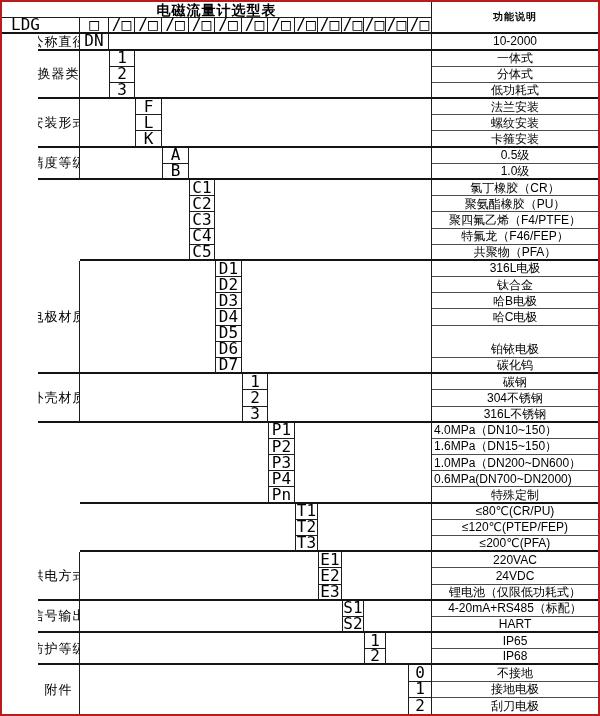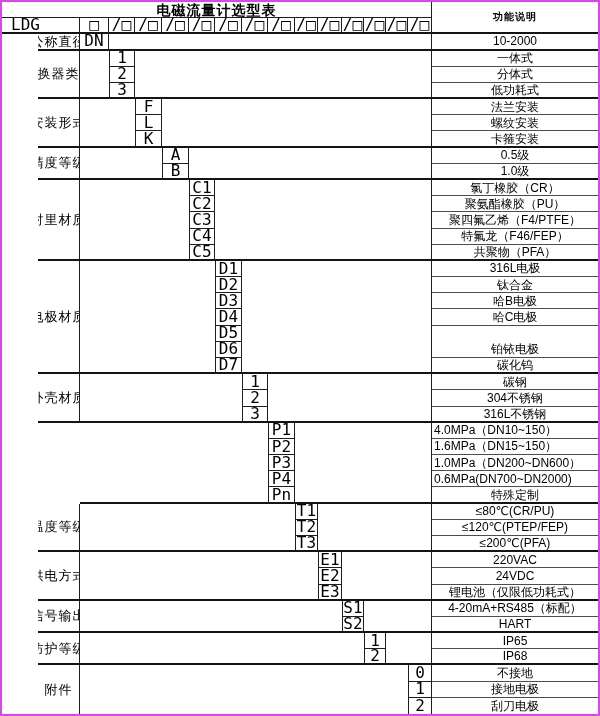--- a/index.html
+++ b/index.html
@@ -1,21 +1,21 @@
 <!DOCTYPE html>
 <html><head>
 <meta charset="utf-8">
 <style>
   html,body{margin:0;padding:0;background:#fff;}
   #tbl{
     position:relative;width:600px;height:716px;box-sizing:border-box;
     display:grid;
     grid-template-columns:78px 29px 26px 27px 27px 26px 27px 26px 27px 23px 24px 22px 22px 22px 24px 1fr;
     grid-template-rows:repeat(44,1fr);
-    border:2px solid #d946ef;background:#fff;
+    border:2px solid #b91c1c;background:#fff;
     font-family:"Liberation Sans","DejaVu Sans",sans-serif;color:#000;
   }
   .c{display:flex;align-items:center;justify-content:center;overflow:hidden;
      white-space:nowrap;box-sizing:border-box;font-size:12px;line-height:1;}
   .br{border-right:1px solid #1d1d1d;}
   .bl{border-left:1px solid #1d1d1d;}
   .bb{border-bottom:1px solid #4d4d4d;}   
   .bbd{border-bottom:1px solid #1d1d1d;}  
   .sb{border-bottom:2px solid #141414;}   
   .cat{font-size:13px;letter-spacing:1px;margin-left:36px;}
@@ -74,21 +74,20 @@
   <div class="c sb" style="grid-area:9/16/10/17">卡箍安装</div>
 
   <div class="c cat br sb" style="grid-area:10/1/12/2">精度等级</div>
   <div class="c sb" style="grid-area:10/2/12/5"></div>
   <div class="c code bl br bbd" style="grid-area:10/5/11/6">A</div>
   <div class="c code bl br sb" style="grid-area:11/5/12/6">B</div>
   <div class="c br sb" style="grid-area:10/6/12/16"></div>
   <div class="c bb" style="grid-area:10/16/11/17">0.5级</div>
   <div class="c sb" style="grid-area:11/16/12/17">1.0级</div>
 
-  <div class="c cat br sb" style="grid-area:12/1/17/2">衬里材质</div>
   <div class="c sb" style="grid-area:12/2/17/6"></div>
   <div class="c code bl br bbd" style="grid-area:12/6/13/7">C1</div>
   <div class="c code bl br bbd" style="grid-area:13/6/14/7">C2</div>
   <div class="c code bl br bbd" style="grid-area:14/6/15/7">C3</div>
   <div class="c code bl br bbd" style="grid-area:15/6/16/7">C4</div>
   <div class="c code bl br sb" style="grid-area:16/6/17/7">C5</div>
   <div class="c br sb" style="grid-area:12/7/17/16"></div>
   <div class="c bb" style="grid-area:12/16/13/17">氯丁橡胶（CR）</div>
   <div class="c bb" style="grid-area:13/16/14/17">聚氨酯橡胶（PU）</div>
   <div class="c bb" style="grid-area:14/16/15/17">聚四氟乙烯（F4/PTFE）</div>
@@ -128,21 +127,20 @@
   <div class="c code bl br bbd" style="grid-area:29/9/30/10">P3</div>
   <div class="c code bl br bbd" style="grid-area:30/9/31/10">P4</div>
   <div class="c code bl br sb" style="grid-area:31/9/32/10">Pn</div>
   <div class="c br sb" style="grid-area:27/10/32/16"></div>
   <div class="c bb al" style="grid-area:27/16/28/17">4.0MPa（DN10~150）</div>
   <div class="c bb al" style="grid-area:28/16/29/17">1.6MPa（DN15~150）</div>
   <div class="c bb al" style="grid-area:29/16/30/17">1.0MPa（DN200~DN600）</div>
   <div class="c bb al" style="grid-area:30/16/31/17">0.6MPa(DN700~DN2000)</div>
   <div class="c sb" style="grid-area:31/16/32/17">特殊定制</div>
 
-  <div class="c cat br sb" style="grid-area:32/1/35/2">温度等级</div>
   <div class="c sb" style="grid-area:32/2/35/10"></div>
   <div class="c code bl br bbd" style="grid-area:32/10/33/11">T1</div>
   <div class="c code bl br bbd" style="grid-area:33/10/34/11">T2</div>
   <div class="c code bl br sb" style="grid-area:34/10/35/11">T3</div>
   <div class="c br sb" style="grid-area:32/11/35/16"></div>
   <div class="c bb" style="grid-area:32/16/33/17">≤80℃(CR/PU)</div>
   <div class="c bb" style="grid-area:33/16/34/17">≤120℃(PTEP/FEP)</div>
   <div class="c sb" style="grid-area:34/16/35/17">≤200℃(PFA)</div>
 
   <div class="c cat br sb" style="grid-area:35/1/38/2">供电方式</div>

